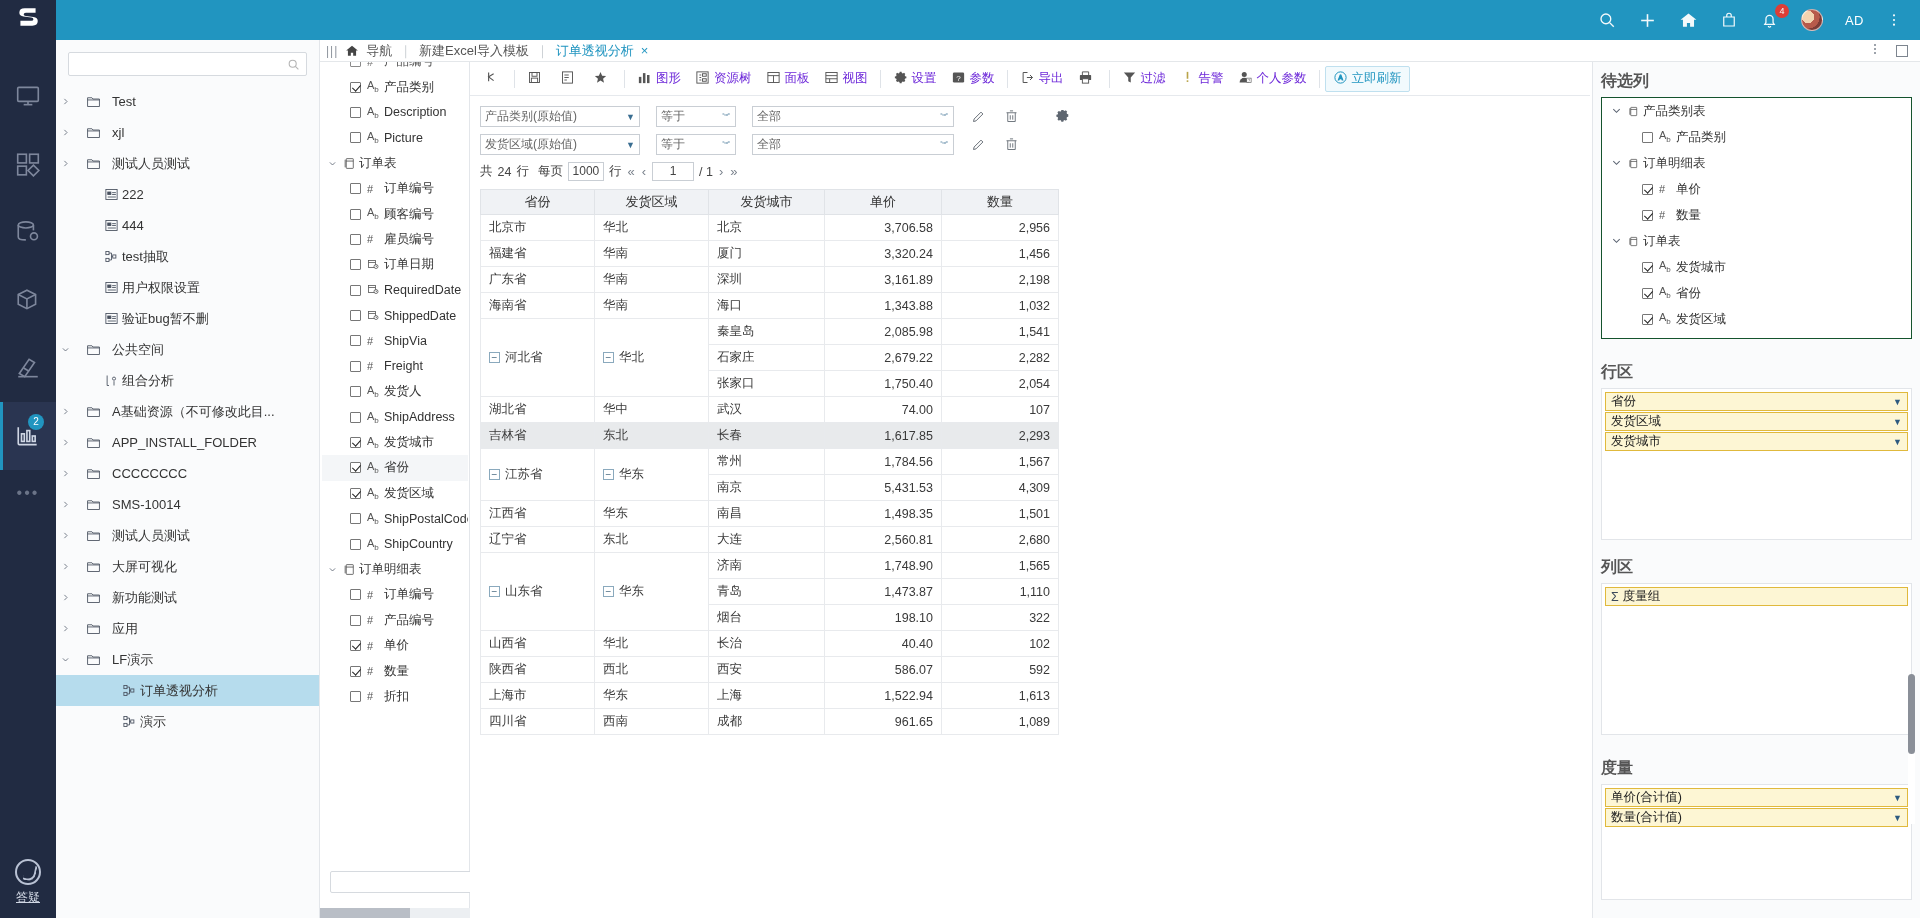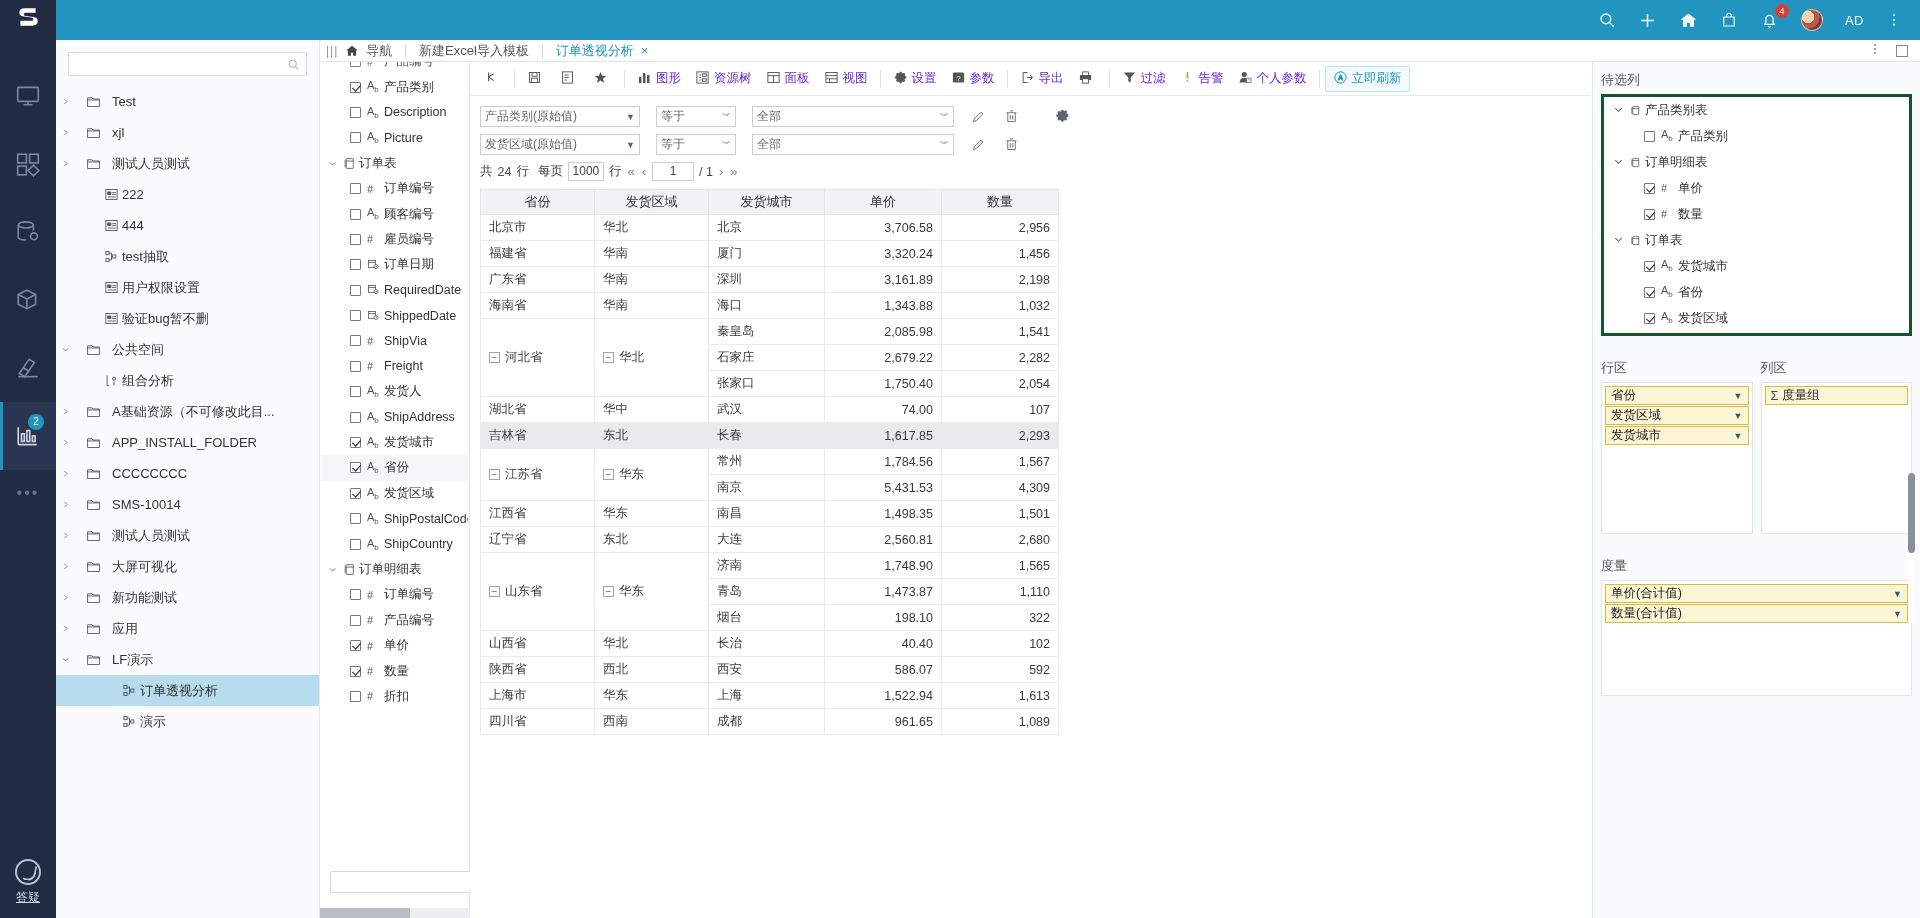--- a/index.html
+++ b/index.html
@@ -109,22 +109,22 @@
   td.dim{background:#f6f7f9;}
   td.dim2{background:#f6f7f9;}
   td.num{text-align:right;}
   tr.hov td{background:#e8eaec !important;}
   .colw1{width:114px;} .colw2{width:114px;} .colw3{width:116px;} .colw4{width:117px;} .colw5{width:117px;}
   .exp{display:inline-block;width:11px;height:11px;border:1px solid #8aa9bd;color:#44657d;font-size:10px;line-height:9px;
        text-align:center;margin-right:5px;vertical-align:middle;background:#fff;cursor:pointer;}
 
   
   .right{position:absolute;left:1592px;top:62px;width:328px;height:856px;background:#fafbfc;border-left:1px solid #e3e6ea;}
-  .rlabel{font-size:13px;color:#555;padding:9px 0 5px 8px;}
-  .rbox{margin:0 8px;background:#fff;border:3px solid #14532d;height:242px;overflow:hidden;}
+  .rlabel{font-size:16px;color:#555;padding:9px 0 5px 8px;font-weight:bold;}
+  .rbox{margin:0 8px;background:#fff;border:1px solid #14532d;height:242px;overflow:hidden;}
   .rrow{display:flex;align-items:center;height:26px;font-size:12.5px;padding-left:6px;white-space:nowrap;cursor:pointer;}
   .zones{display:flex;gap:8px;padding:0 8px;}
   .zone{flex:1;}
   .zonebody{background:#fff;border:1px solid #e2e5e9;height:152px;padding:3px;position:relative;}
   .chip{height:19px;border:1px solid #e0b93c;background:#fdf6d4;font-size:12.5px;color:#222;display:flex;align-items:center;
         padding:0 5px;margin-bottom:1px;cursor:pointer;}
   .chip .cname{flex:1;overflow:hidden;white-space:nowrap;}
   .chip .cdn{color:#2e5b80;font-size:9px;}
   .chip .sig{margin-right:4px;color:#3d4a5c;}
   .measure-wrap{padding:0 8px;}
@@ -1257,21 +1257,21 @@
         </div>
         <div class="rrow" style="padding-left: 40px;">
           <span class="fcb on"></span>
           <span class="ftype">
             <span class="ab">A<sub>b</sub></span>
           </span>
           <span>发货区域</span>
         </div>
       </div>
 
-    <div class="zones" style="margin-top:14px;">
+    <div class="zones" style="margin-top:14px;flex-direction:column;">
       <div class="zone">
         <div class="rlabel" style="padding-left:0;">行区</div>
         <div class="zonebody" id="row-zone">
             <div class="chip">
               <span class="cname">省份</span>
               <span class="cdn">▼</span>
             </div>
             <div class="chip">
               <span class="cname">发货区域</span>
               <span class="cdn">▼</span>

